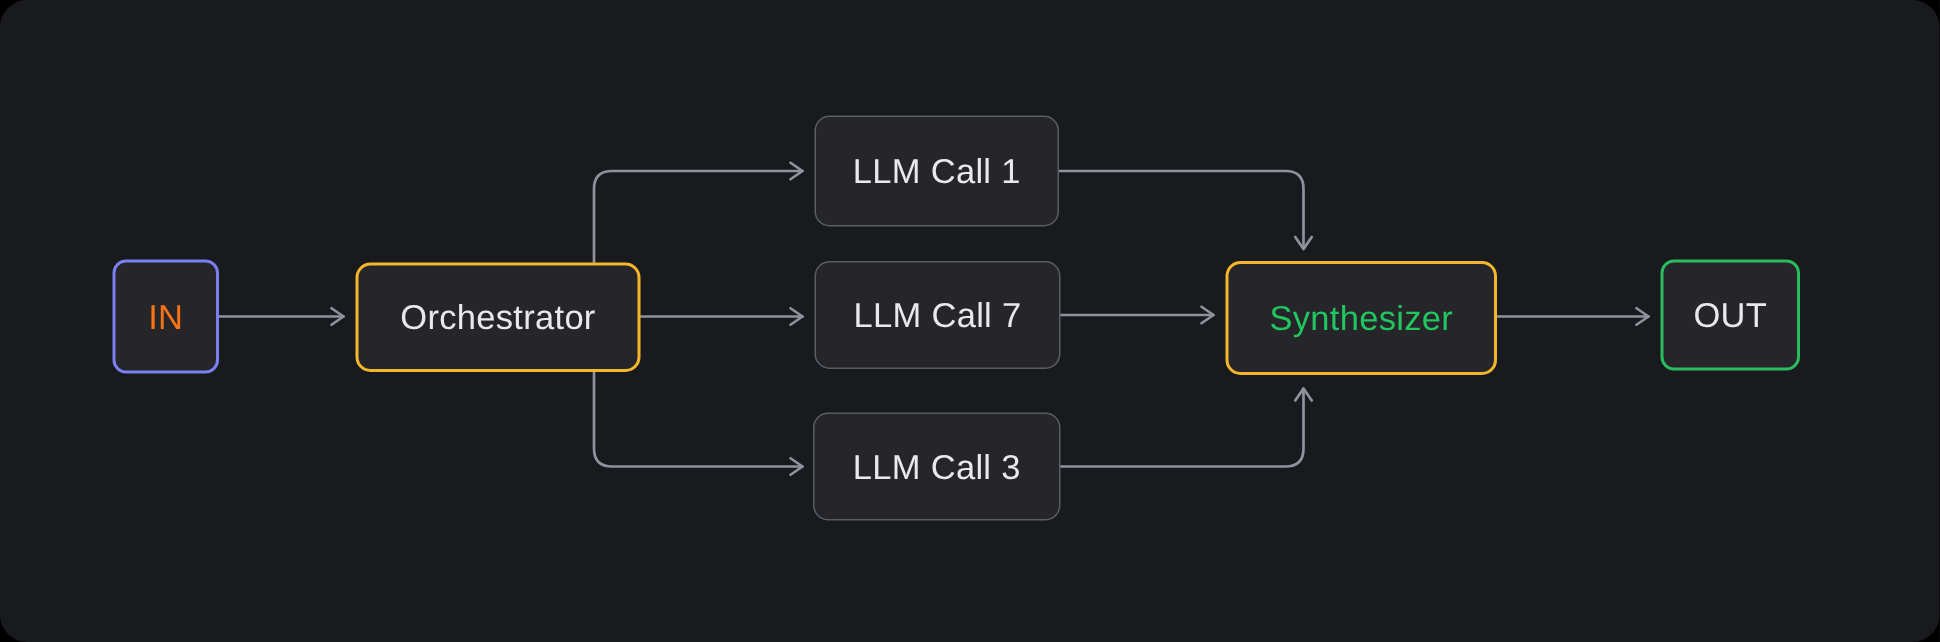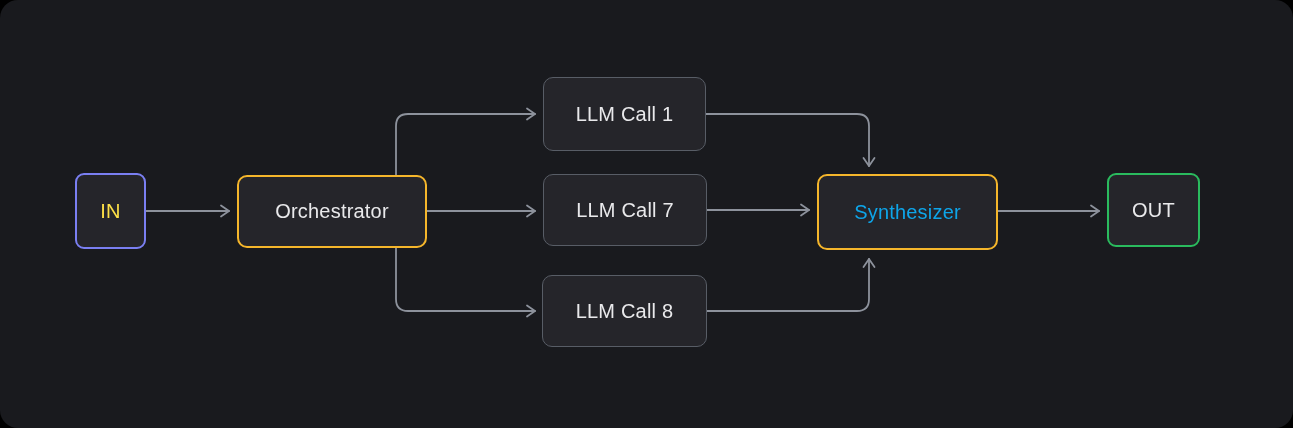--- a/index.html
+++ b/index.html
@@ -32,21 +32,21 @@
   .node {
     position: absolute;
     display: flex;
     align-items: center;
     justify-content: center;
     box-sizing: border-box;
     background: #25252a;
     border: 2px solid #585d66;
     border-radius: 10px;
     color: #e9e9eb;
-    font-size: 20px;
+    font-size: 23px;
     letter-spacing: 0.2px;
     white-space: nowrap;
   }
   .node.worker { border-width: 1.5px; }
   .n-in          { left: 75px;   top: 173px; width: 71px;  height: 76px; border-radius: 9px; }
   .n-orch        { left: 237px;  top: 175px; width: 190px; height: 73px; }
   .n-llm1        { left: 543px;  top: 77px;  width: 163px; height: 74px; }
   .n-llm2        { left: 543px;  top: 174px; width: 164px; height: 72px; }
   .n-llm3        { left: 542px;  top: 275px; width: 165px; height: 72px; }
   .n-synth       { left: 817px;  top: 174px; width: 181px; height: 76px; }
@@ -66,41 +66,41 @@
     <path class="edge" d="M146,211 H229" marker-end="url(#arrowhead)" stroke="#8d929c"></path>
     <path class="edge" d="M396,175 V126 Q396,114 408,114 H535" marker-end="url(#arrowhead)" stroke="#8d929c"></path>
     <path class="edge" d="M427,211 H535" marker-end="url(#arrowhead)" stroke="#8d929c"></path>
     <path class="edge" d="M396,248 V299 Q396,311 408,311 H535" marker-end="url(#arrowhead)" stroke="#8d929c"></path>
     <path class="edge" d="M706,114 H857 Q869,114 869,126 V166" marker-end="url(#arrowhead)" stroke="#8d929c"></path>
     <path class="edge" d="M707,210 H809" marker-end="url(#arrowhead)" stroke="#8d929c"></path>
     <path class="edge" d="M707,311 H857 Q869,311 869,299 V259" marker-end="url(#arrowhead)" stroke="#8d929c"></path>
     <path class="edge" d="M998,211 H1099" marker-end="url(#arrowhead)" stroke="#8d929c"></path>
   </svg>
 
-  <div class="node n-in" style="border-color: rgb(122, 127, 242); background: rgb(37, 37, 42); color: #fde047;">
+  <div class="node n-in" style="border-color: rgb(122, 127, 242); background: rgb(37, 37, 42); color: #f97316;">
     <span>IN</span>
   </div>
 
   <div class="node n-orch" style="border-color: rgb(245, 182, 43); background: rgb(37, 37, 42); color: rgb(233, 233, 235); text-align: center;">
     <span>Orchestrator</span>
   </div>
 
   <div class="node worker n-llm1" style="border-color: rgb(88, 93, 102); background: rgb(37, 37, 42); color: rgb(233, 233, 235);">
     <span>LLM Call 1</span>
   </div>
 
   <div class="node worker n-llm2" style="border-color: rgb(88, 93, 102); background: rgb(37, 37, 42); color: rgb(233, 233, 235);">
     <span>LLM Call 7</span>
   </div>
 
   <div class="node worker n-llm3" style="border-color: rgb(88, 93, 102); background: rgb(37, 37, 42); color: rgb(233, 233, 235);">
-    <span>LLM Call 8</span>
+    <span>LLM Call 3</span>
   </div>
 
-  <div class="node n-synth" style="border-color: rgb(245, 182, 43); background: rgb(37, 37, 42); color: #0ea5e9;">
+  <div class="node n-synth" style="border-color: rgb(245, 182, 43); background: rgb(37, 37, 42); color: #22c55e;">
     <span>Synthesizer</span>
   </div>
 
   <div class="node n-out" style="border-color: rgb(42, 187, 94); background: rgb(37, 37, 42); color: rgb(233, 233, 235);">
     <span>OUT</span>
   </div>
 
 </div>
 
 </body></html>

